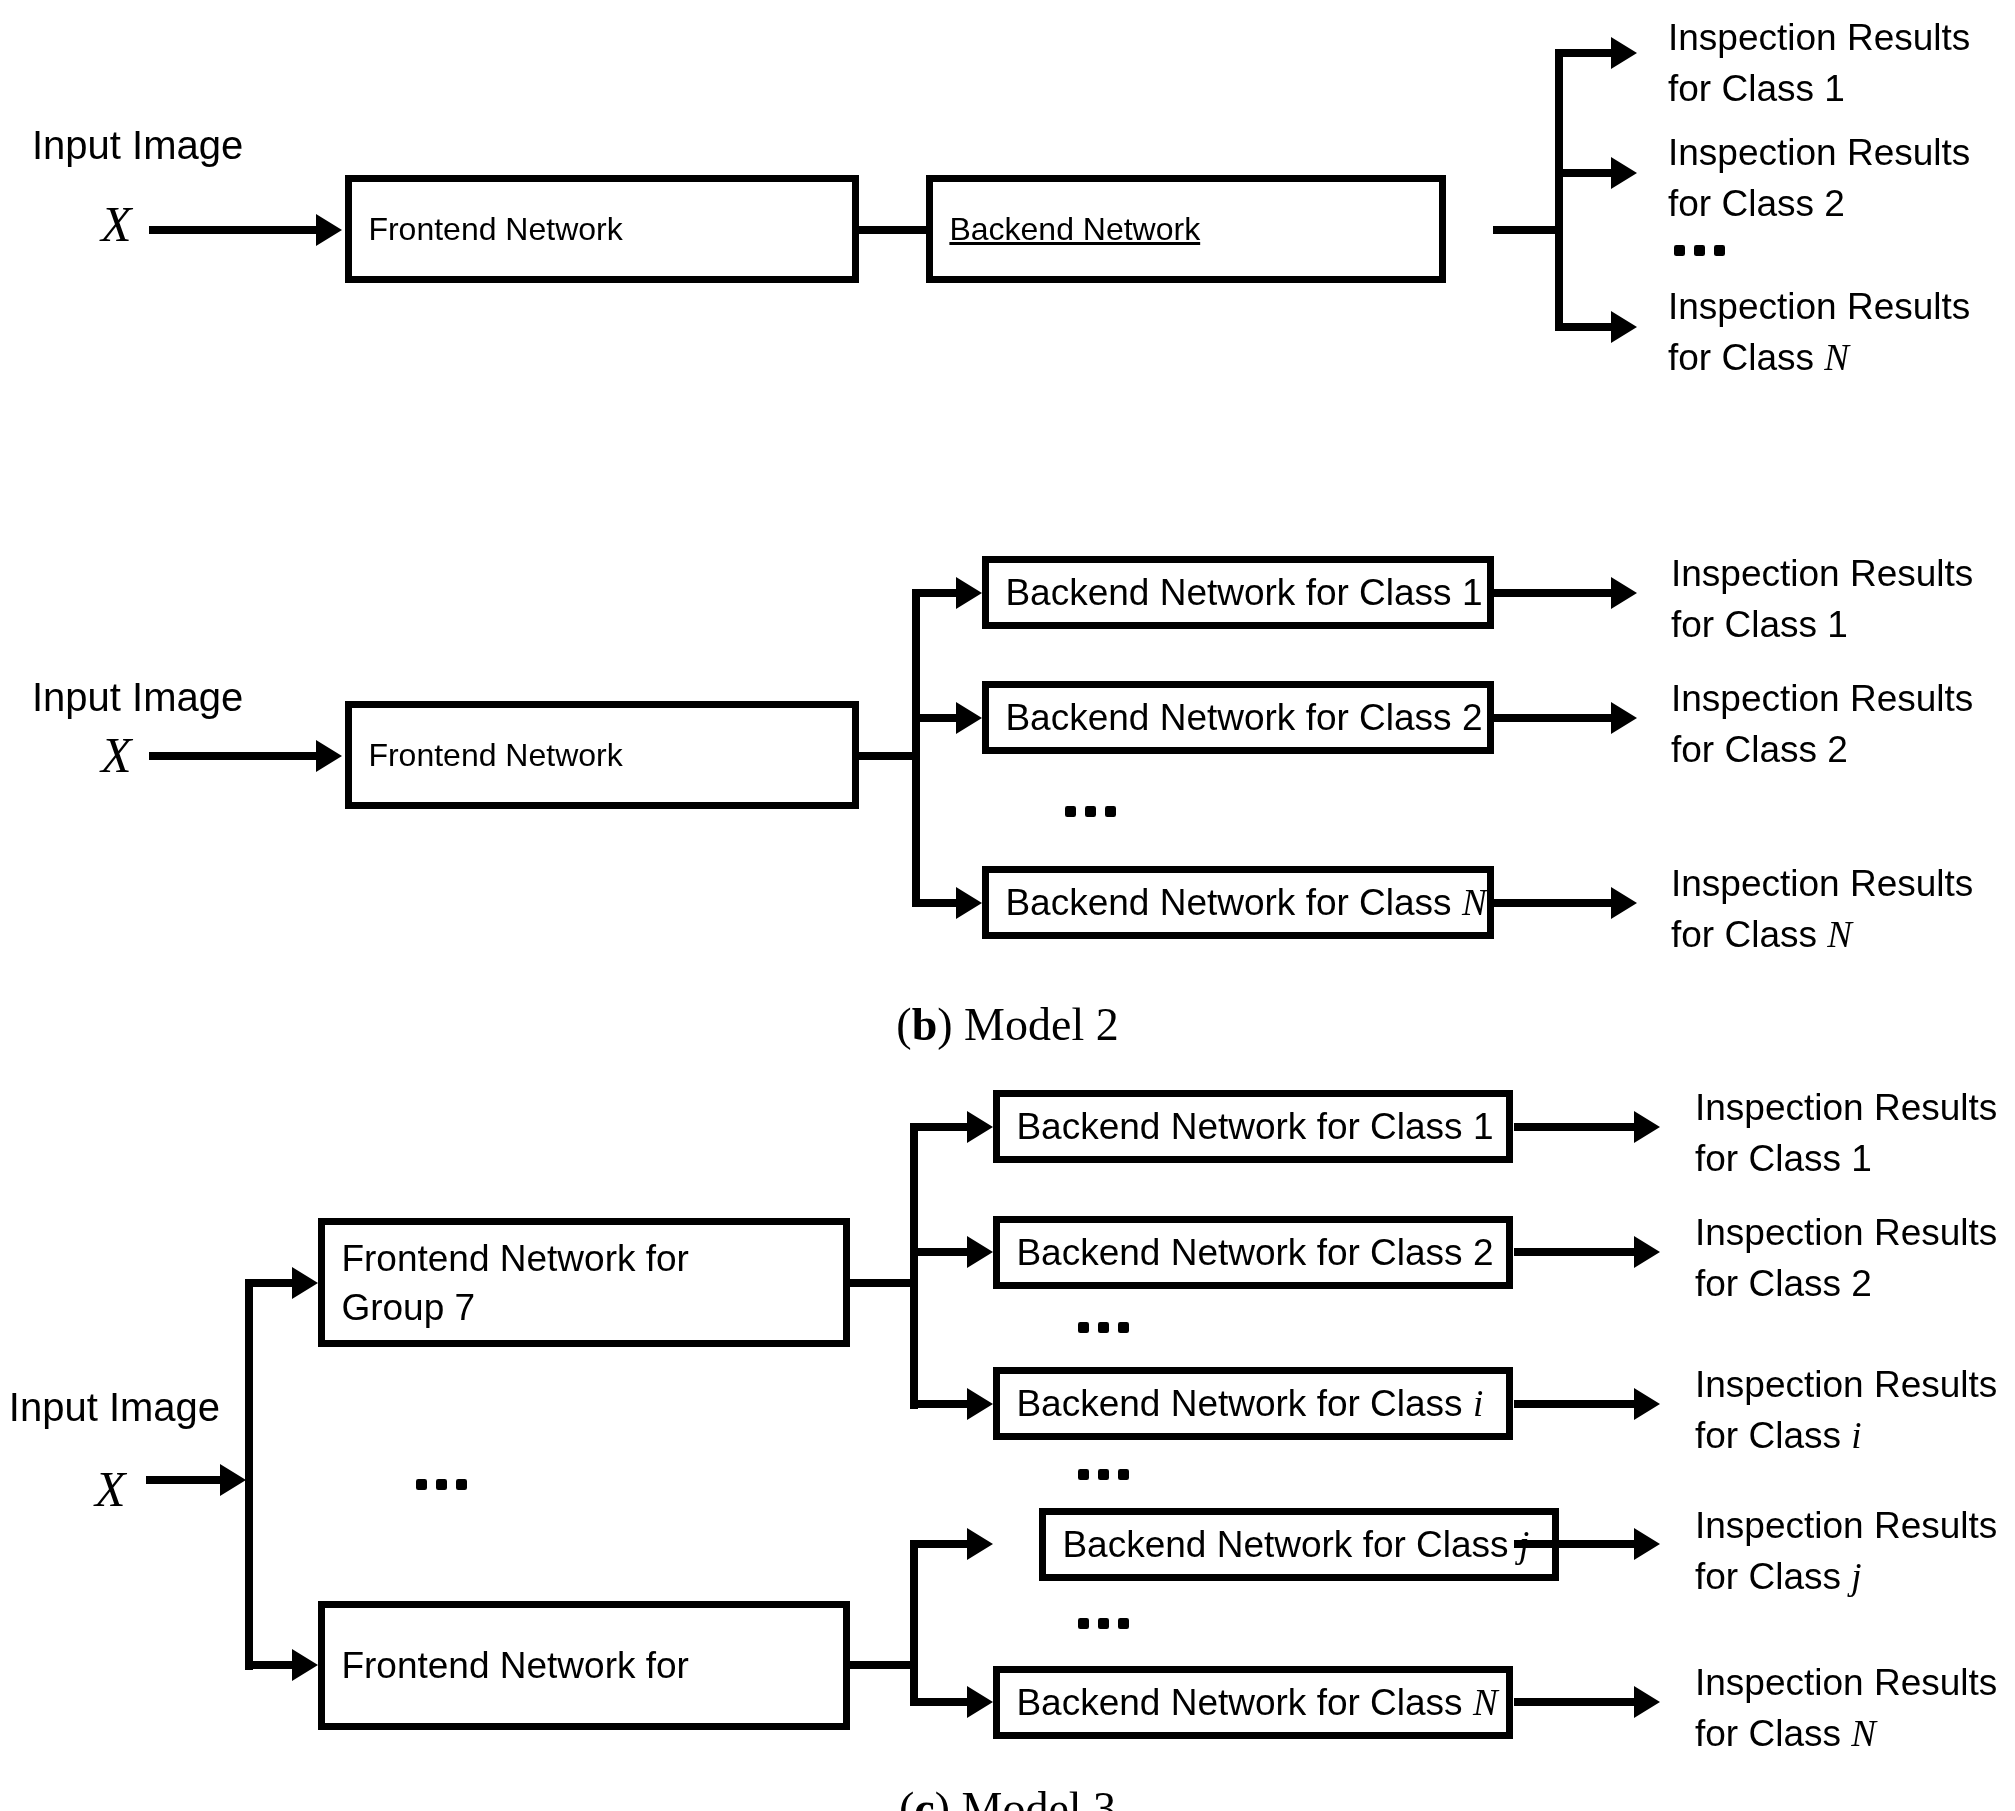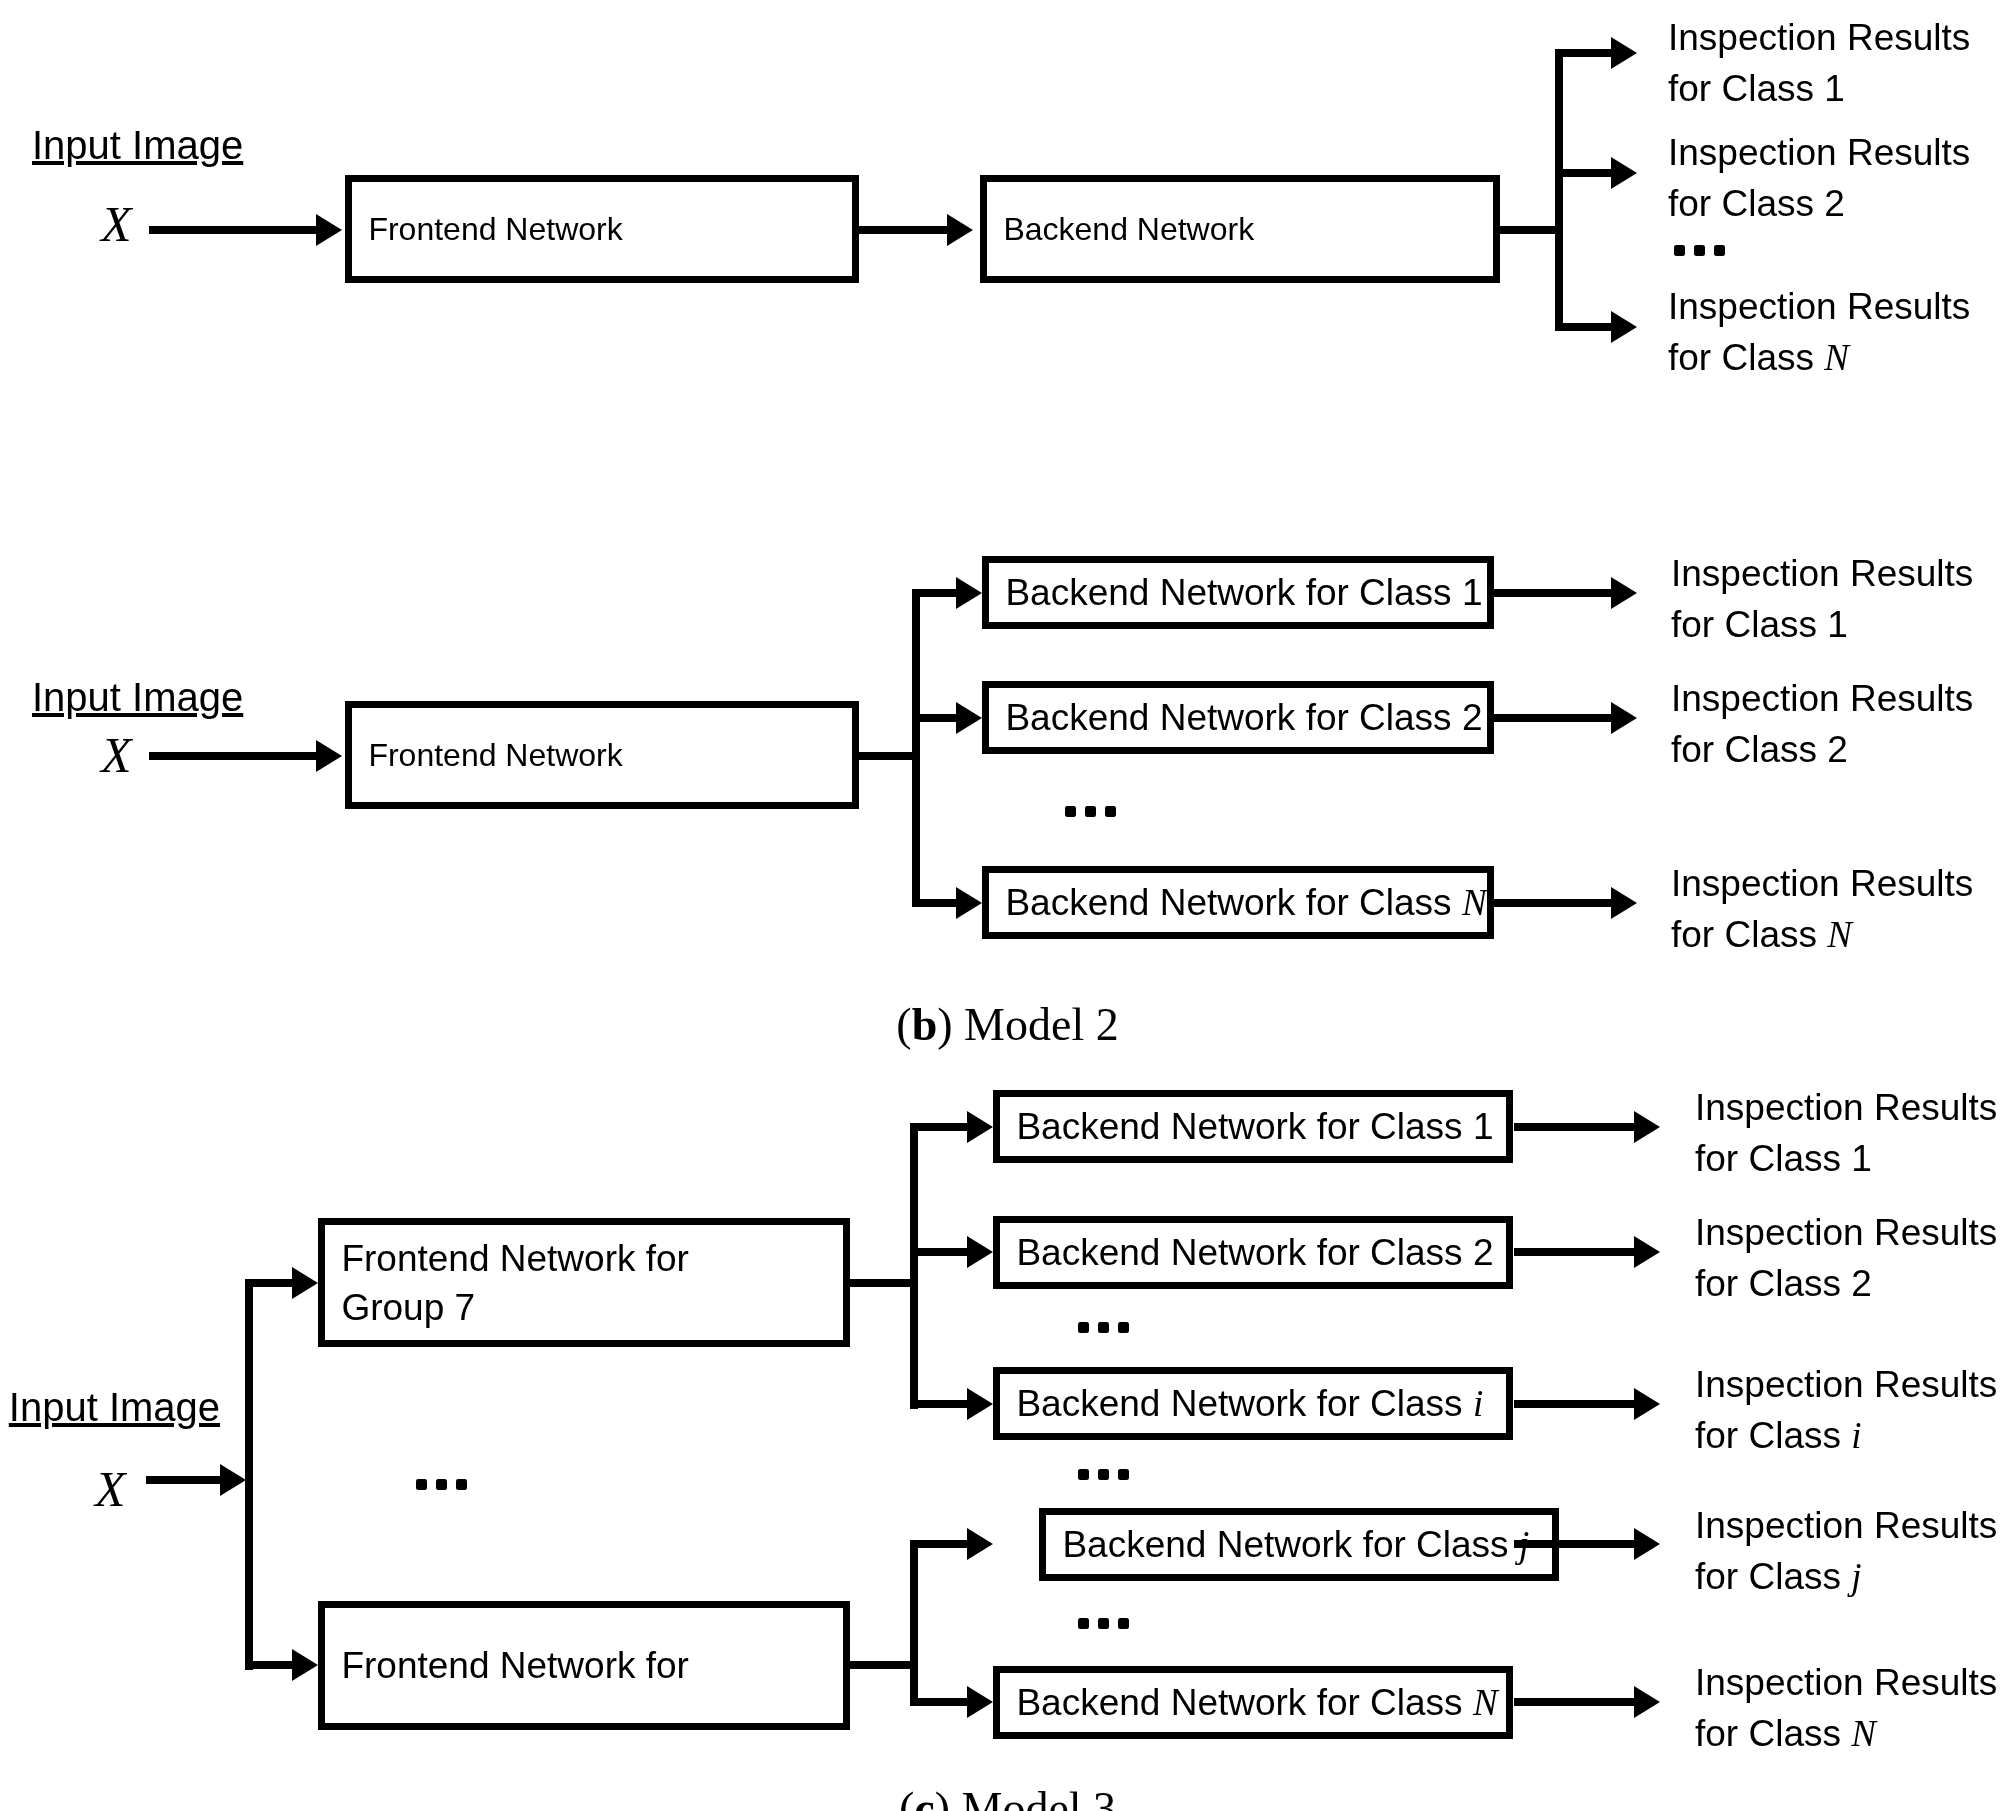--- a/index.html
+++ b/index.html
@@ -6,21 +6,21 @@
   .canvas {
     position: relative;
     width: 2015px;
     height: 1811px;
     background: #ffffff;
     color: #000000;
     font-family: "Liberation Sans", sans-serif;
     overflow: hidden;
   }
   .layer { position: absolute; inset: 0; }
-  .txt { position: absolute; white-space: nowrap; text-decoration: underline; }
+  .txt { position: absolute; white-space: nowrap; }
   .input-label { font-size: 40px; line-height: 1.1; }
   .mv { font-family: "Liberation Serif", serif; font-style: italic; }
   .xvar { position: absolute; font-size: 50px; line-height: 1; }
   .box {
     position: absolute;
     box-sizing: border-box;
     border: 7px solid #000000;
     background: #ffffff;
     display: flex;
     flex-direction: column;
@@ -69,21 +69,21 @@
     <div class="txt input-label" style="left:32px; top:123px;">Input Image</div>
     <div class="xvar mv" style="left:101px; top:199px;">X</div>
     <div class="arrow" style="left:149px; top:226px; width:167px;"></div>
 
     <div class="box fbox" style="left:345px; top:175px; width:514px; height:108px;">
       <div>Frontend Network</div>
     </div>
 
     <div class="arrow" style="left:859px; top:226px; width:88px;"></div>
 
-    <div class="box fbox" style="left:980px; top:175px; width:520px; height:108px;">
+    <div class="box fbox" style="left:926px; top:175px; width:520px; height:108px;text-decoration:underline;">
       <div>Backend Network</div>
     </div>
 
     <div class="hline" style="left:1493px; top:226px; width:65px;"></div>
     <div class="vline" style="left:1555px; top:49px; height:281px;"></div>
     <div class="arrow" style="left:1555px; top:49px;  width:56px;"></div>
     <div class="arrow" style="left:1555px; top:169px; width:56px;"></div>
     <div class="arrow" style="left:1555px; top:323px; width:56px;"></div>
 
     <div class="olabel" style="left:1668px; top:11.7px;">

